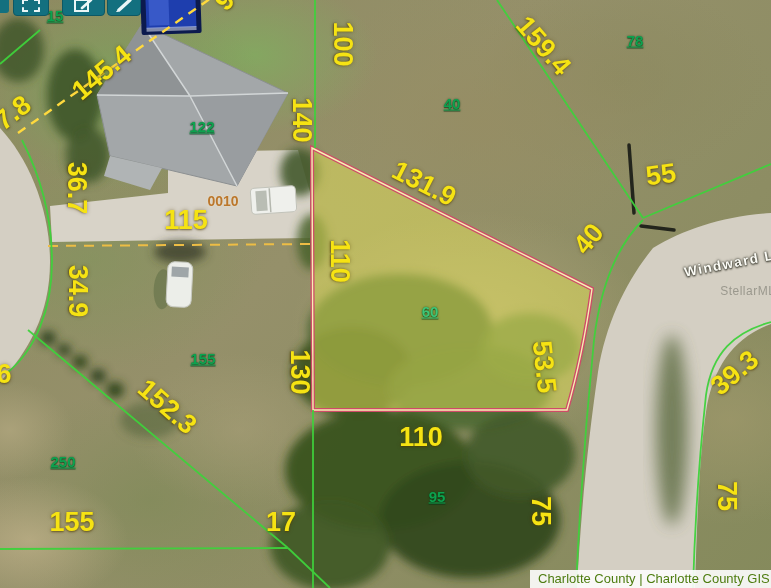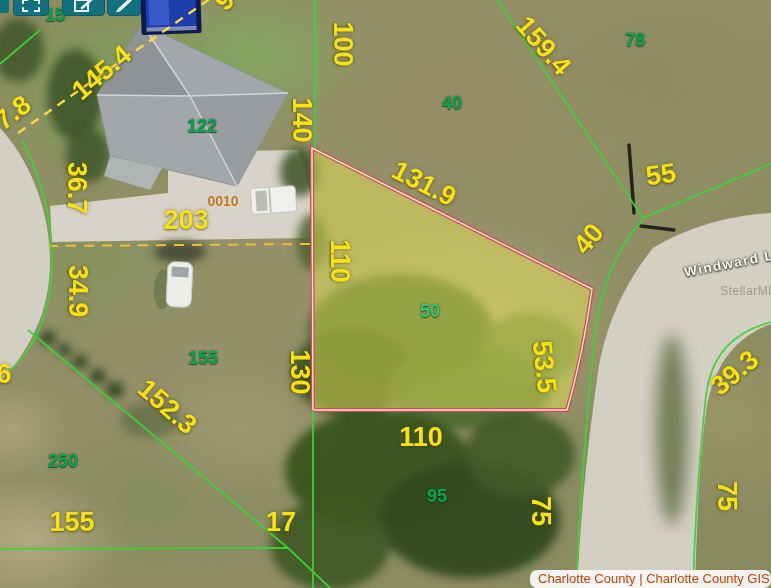--- a/index.html
+++ b/index.html
@@ -26,22 +26,23 @@
       linear-gradient(135deg,#8d8a60 0%,#95906a 40%,#858a5c 100%);
   }
   svg.overlay{position:absolute;left:0;top:0;}
   
   .lbl{position:absolute;white-space:nowrap;transform:translate(-50%,-50%) rotate(var(--r,0deg));}
   .dim{
     color:#f6e313;font-weight:700;font-size:27px;line-height:1;
     text-shadow:0 1px 2px rgba(74,55,0,.6),0 0 4px rgba(92,70,0,.45);
   }
   .pid{
-    color:#0da24f;font-weight:700;font-size:18px;line-height:1;
+    color:#0da24f;font-weight:700;font-size:15px;line-height:1;
     text-shadow:0 0 2px rgba(0,62,22,.75),0 1px 1px rgba(0,40,12,.6);
+    text-decoration:underline;
   }
   .pid-light{color:#3ec677;}
   .site-num{
     color:#bb772c;font-weight:700;font-size:14px;line-height:1;
     text-shadow:0 0 2px rgba(255,238,205,.55);
   }
   .street{
     color:#fcfcf6;font-weight:700;font-size:13.5px;letter-spacing:1.5px;line-height:1;
     text-shadow:0 0 2px #45453a,0 1px 2px #3a3a2e,0 0 3px #54544a;
   }
@@ -51,22 +52,22 @@
     position:absolute;top:-9px;height:25px;background:#13707f;
     border:1px solid #0d5865;border-radius:4px;z-index:6;
     display:flex;align-items:flex-end;justify-content:center;padding-bottom:3px;box-sizing:border-box;
   }
   .tsliver{position:absolute;left:0;top:-7px;width:9px;height:20px;background:#13707f;border-radius:0 0 3px 0;z-index:6;}
   .marquee-glyph{width:14px;height:9px;border:2px dashed #eaf6f7;border-radius:1px;}
   .toolbar-num{position:absolute;left:46px;top:5px;z-index:5;}
   
   .footer{
     position:absolute;left:530px;top:570px;width:241px;height:18px;
-    background:rgba(252,252,252,.92);color:#c2410c;font-size:13px;line-height:18px;
-    padding-left:8px;box-sizing:border-box;white-space:nowrap;overflow:hidden;z-index:7;border-radius:7px;
+    background:rgba(252,252,252,.92);color:#4d7c0f;font-size:13px;line-height:18px;
+    padding-left:8px;box-sizing:border-box;white-space:nowrap;overflow:hidden;z-index:7;
   }
 </style>
 </head>
 <body>
 
 <div class="stage">
 
   <div class="ground"></div>
 
   <svg class="overlay" width="771" height="588" viewBox="0 0 771 588">
@@ -154,21 +155,21 @@
       <line x1="288" y1="548" x2="330" y2="588"></line>
       <line x1="0" y1="64" x2="40" y2="30"></line>
     </g>
   </svg>
 
   <span class="lbl dim" style="left:102px;top:73px;--r:-40deg">145.4</span>
   <span class="lbl dim" style="left:13px;top:113px;--r:-38deg">7.8</span>
   <span class="lbl dim" style="left:225px;top:1px;--r:-45deg">9</span>
   <span class="lbl dim" style="left:76px;top:188px;--r:90deg">36.7</span>
   <span class="lbl dim" style="left:77px;top:291px;--r:90deg">34.9</span>
-  <span class="lbl dim" style="left:186px;top:220px">203</span>
+  <span class="lbl dim" style="left:186px;top:220px">115</span>
   <span class="lbl dim" style="left:4px;top:374px">6</span>
   <span class="lbl dim" style="left:167px;top:407px;--r:41deg">152.3</span>
   <span class="lbl dim" style="left:72px;top:522px">155</span>
   <span class="lbl dim" style="left:281px;top:522px">17</span>
   <span class="lbl dim" style="left:299px;top:372px;--r:90deg">130</span>
   <span class="lbl dim" style="left:339px;top:261px;--r:90deg">110</span>
   <span class="lbl dim" style="left:301px;top:120px;--r:90deg">140</span>
   <span class="lbl dim" style="left:342px;top:44px;--r:90deg">100</span>
   <span class="lbl dim" style="left:424px;top:184px;--r:27deg">131.9</span>
   <span class="lbl dim" style="left:543px;top:46px;--r:49deg">159.4</span>
@@ -178,21 +179,21 @@
   <span class="lbl dim" style="left:421px;top:437px">110</span>
   <span class="lbl dim" style="left:540px;top:511px;--r:90deg">75</span>
   <span class="lbl dim" style="left:726px;top:496px;--r:90deg">75</span>
   <span class="lbl dim" style="left:735px;top:373px;--r:-40deg">39.3</span>
 
   <span class="lbl pid" style="left:202px;top:126px">122</span>
   <span class="lbl pid" style="left:203px;top:358px">155</span>
   <span class="lbl pid" style="left:63px;top:461px">250</span>
   <span class="lbl pid" style="left:452px;top:103px">40</span>
   <span class="lbl pid" style="left:635px;top:40px">78</span>
-  <span class="lbl pid pid-light" style="left:430px;top:311px">50</span>
+  <span class="lbl pid pid-light" style="left:430px;top:311px">60</span>
   <span class="lbl pid" style="left:437px;top:496px">95</span>
 
   <span class="lbl site-num" style="left:223px;top:201px">0010</span>
 
   <span class="lbl street" style="left:734px;top:263px;--r:-11deg">Windward Ln</span>
   <span class="lbl watermark" style="left:752px;top:291px">StellarMLS</span>
 
   <div class="tsliver"></div>
   <span class="lbl pid toolbar-num" style="left:55px;top:15px">15</span>
   <div class="tbtn" style="left:13px;width:36px">

